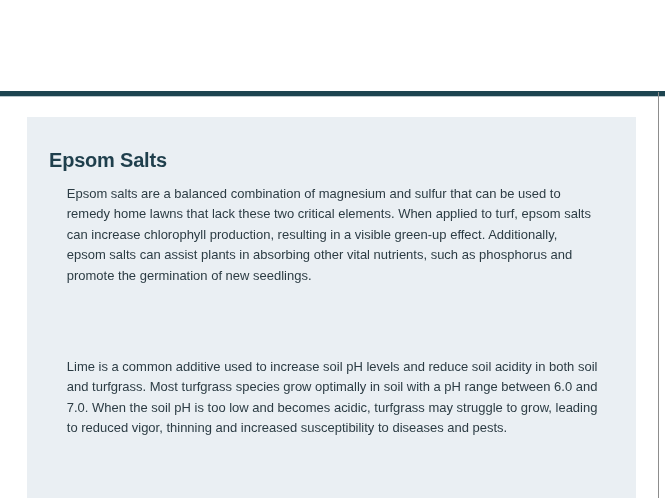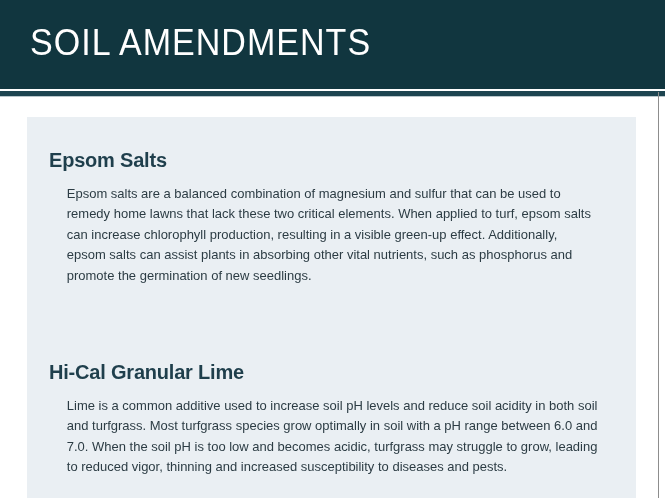--- a/index.html
+++ b/index.html
@@ -126,37 +126,33 @@
     text-align: left;
     transform: scaleX(0.97);
     transform-origin: left top;
   }
 </style>
 </head>
 <body>
 
 <div id="page">
 
-  <div class="banner">
-    <div class="banner-title">SOIL AMENDMENTS</div>
-  </div>
 
   <div class="banner-gap"></div>
   <div class="banner-rule"></div>
   <div class="banner-rule-shadow"></div>
 
   <div class="frame-rule-right"></div>
 
   <div class="card">
 
     <div class="section section-epsom">
       <h2 class="section-heading">Epsom Salts</h2>
       <p class="section-body">Epsom salts are a balanced combination of magnesium and sulfur that can be used to remedy home lawns that lack these two critical elements. When applied to turf, epsom salts can increase chlorophyll production, resulting in a visible green-up effect. Additionally, epsom salts can assist plants in absorbing other vital nutrients, such as phosphorus and promote the germination of new seedlings.</p>
     </div>
 
     <div class="section section-lime">
-      <h2 class="section-heading">Hi-Cal Granular Lime</h2>
       <p class="section-body">Lime is a common additive used to increase soil pH levels and reduce soil acidity in both soil and turfgrass. Most turfgrass species grow optimally in soil with a pH range between 6.0 and 7.0. When the soil pH is too low and becomes acidic, turfgrass may struggle to grow, leading to reduced vigor, thinning and increased susceptibility to diseases and pests.</p>
     </div>
 
   </div>
 
 </div>
 
 </body></html>

